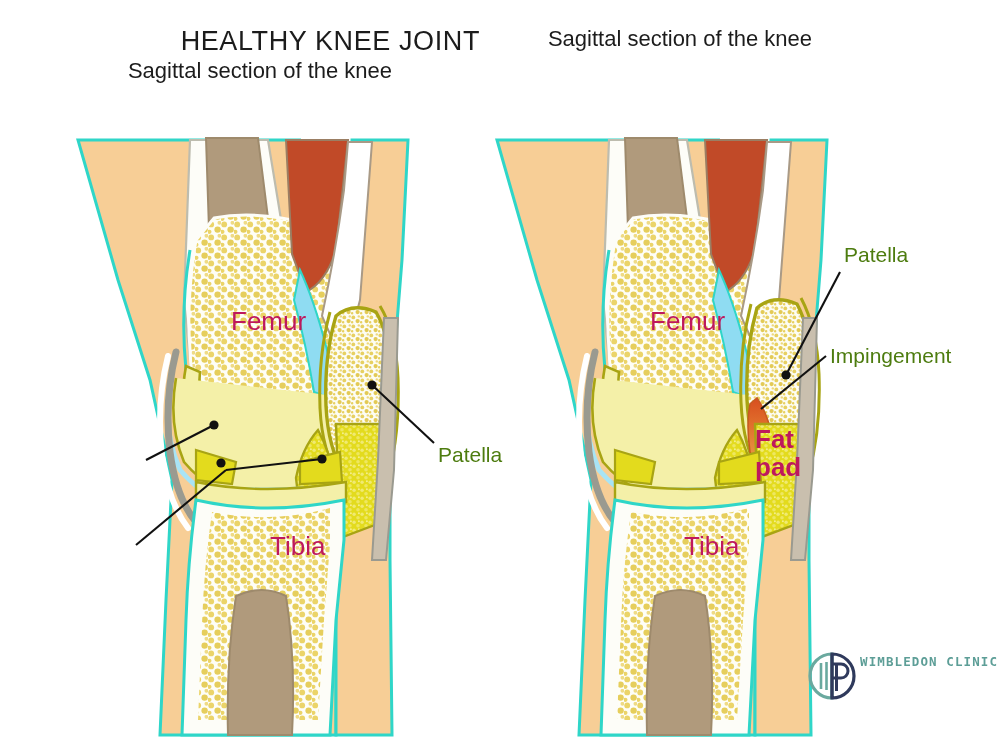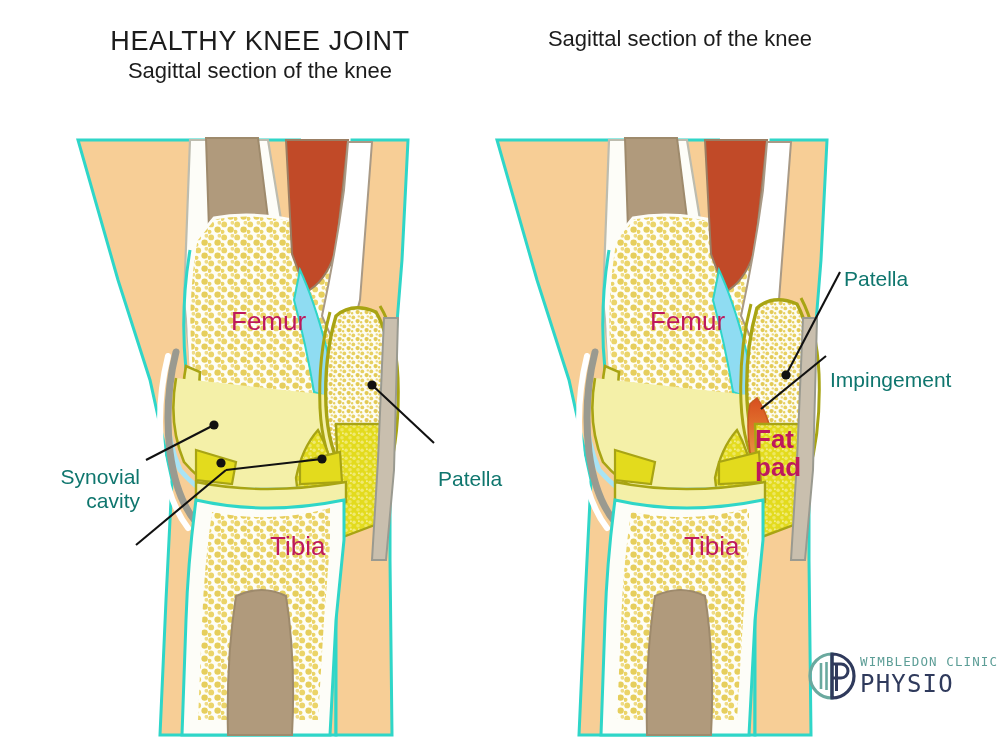--- a/index.html
+++ b/index.html
@@ -1,30 +1,30 @@
 <!DOCTYPE html>
 <html><head>
 <meta charset="utf-8">
 <style>
   html,body{margin:0;padding:0;background:#ffffff;}
   body{width:1000px;height:750px;position:relative;overflow:hidden;
        font-family:"Liberation Sans","DejaVu Sans",sans-serif;color:#1a1a1a;}
   .stage{position:absolute;inset:0;}
   svg.diagram{position:absolute;left:0;top:0;width:1000px;height:750px;display:block;}
   .ttl{position:absolute;text-align:center;line-height:1.18;}
-  .ttl .t1{font-size:27px;letter-spacing:.6px;font-weight:400;color:#1c1c1c;display:block;}
+  .ttl .t1{font-size:27px;letter-spacing:.6px;font-weight:400;color:#1c1c1c;display:block;text-align:right;}
   .ttl .t2{font-size:22px;font-weight:400;color:#1c1c1c;display:block;}
   #ttlL{left:40px;top:26px;width:440px;}
   #ttlR{left:460px;top:26px;width:440px;}
-  .lbl{position:absolute;font-size:21px;color:#0f766e;line-height:1.12;white-space:pre-line;margin-top:24px;}
+  .lbl{position:absolute;font-size:21px;color:#4d7c0f;line-height:1.12;white-space:pre-line;}
   .lbl.r{text-align:right;}
   .boneLbl{position:absolute;font-size:26px;color:#be185d;}
   .logo{position:absolute;left:808px;top:648px;width:180px;height:62px;}
   .logo .mark{position:absolute;left:0;top:4px;width:48px;height:48px;}
-  .logo .txt{position:absolute;left:52px;top:6px;width:128px;}
+  .logo .txt{position:absolute;left:52px;top:6px;width:128px;font-weight:bold;}
   .logo .l1{font-size:12.5px;letter-spacing:1.1px;color:#5d9e97;font-family:"DejaVu Sans Mono",monospace;white-space:nowrap;}
   .logo .l2{font-size:24px;letter-spacing:1.2px;color:#2f3a5c;font-family:"DejaVu Sans Mono",monospace;margin-top:1px;white-space:nowrap;}
 </style>
 </head>
 <body>
 
 <div class="stage">
 
   <svg class="diagram" viewBox="0 0 1000 750">
     <defs>
@@ -173,22 +173,20 @@
     <span class="t1">HEALTHY KNEE JOINT</span>
     <span class="t2">Sagittal section of the knee</span>
   </div>
   <div class="ttl" id="ttlR">
     <span class="t2">Sagittal section of the knee</span>
   </div>
 
   <div class="boneLbl" style="left:231px;top:306px;">Femur</div>
   <div class="boneLbl" style="left:270px;top:531px;">Tibia</div>
 
-  <div class="lbl r" style="left:0px;top:441px;width:140px;">Synovial
-cavity</div>
   <div class="lbl" style="left:438px;top:443px;">Patella</div>
 
   <div class="boneLbl" style="left:650px;top:306px;">Femur</div>
   <div class="boneLbl" style="left:684px;top:531px;">Tibia</div>
   <div class="boneLbl" style="left:755px;top:425px;line-height:1.08;white-space:pre-line;font-weight:bold;">Fat
 pad</div>
 
   <div class="lbl" style="left:844px;top:243px;">Patella</div>
   <div class="lbl" style="left:830px;top:344px;">Impingement</div>
 
@@ -197,17 +195,16 @@
       <path d="M24 2 A22 22 0 0 0 24 46 Z" fill="none" stroke="#6aa99f" stroke-width="3.2"></path>
       <path d="M24 2 A22 22 0 0 1 24 46 Z" fill="none" stroke="#2f3a5c" stroke-width="3.2"></path>
       <line x1="24" y1="2" x2="24" y2="46" stroke="#2f3a5c" stroke-width="2.4"></line>
       <line x1="13" y1="11" x2="13" y2="37" stroke="#6aa99f" stroke-width="2.6"></line>
       <line x1="18.5" y1="10" x2="18.5" y2="38" stroke="#6aa99f" stroke-width="2.6"></line>
       <path d="M24 12 L33 12 A7 7 0 0 1 33 26 L24 26" fill="none" stroke="#2f3a5c" stroke-width="3"></path>
       <line x1="28.5" y1="12" x2="28.5" y2="39" stroke="#2f3a5c" stroke-width="3"></line>
     </svg>
     <div class="txt">
       <div class="l1">WIMBLEDON CLINIC</div>
-      <div class="l2">PHYSIO</div>
     </div>
   </div>
 
 </div>
 
 </body></html>

